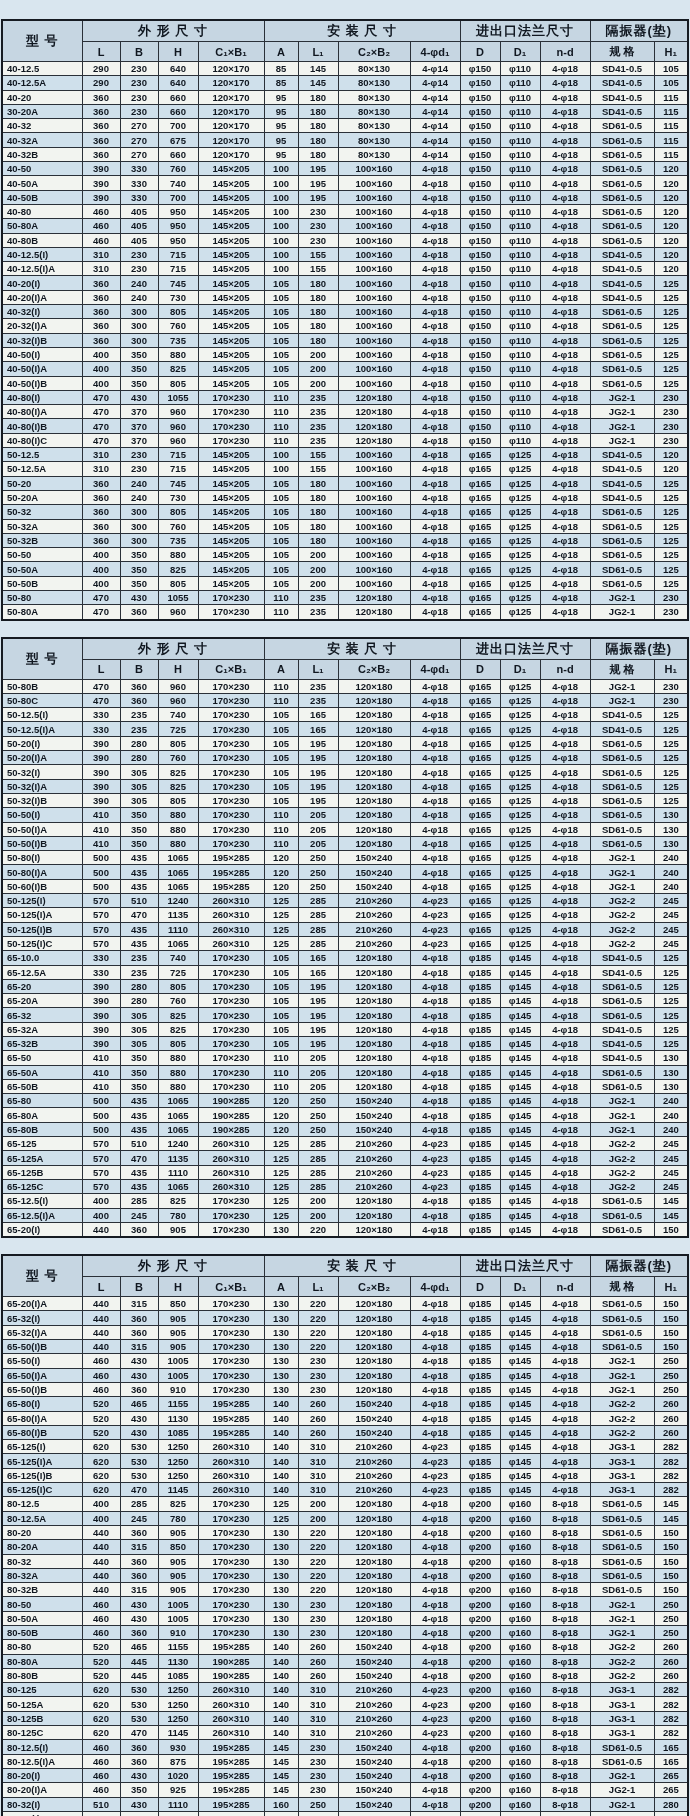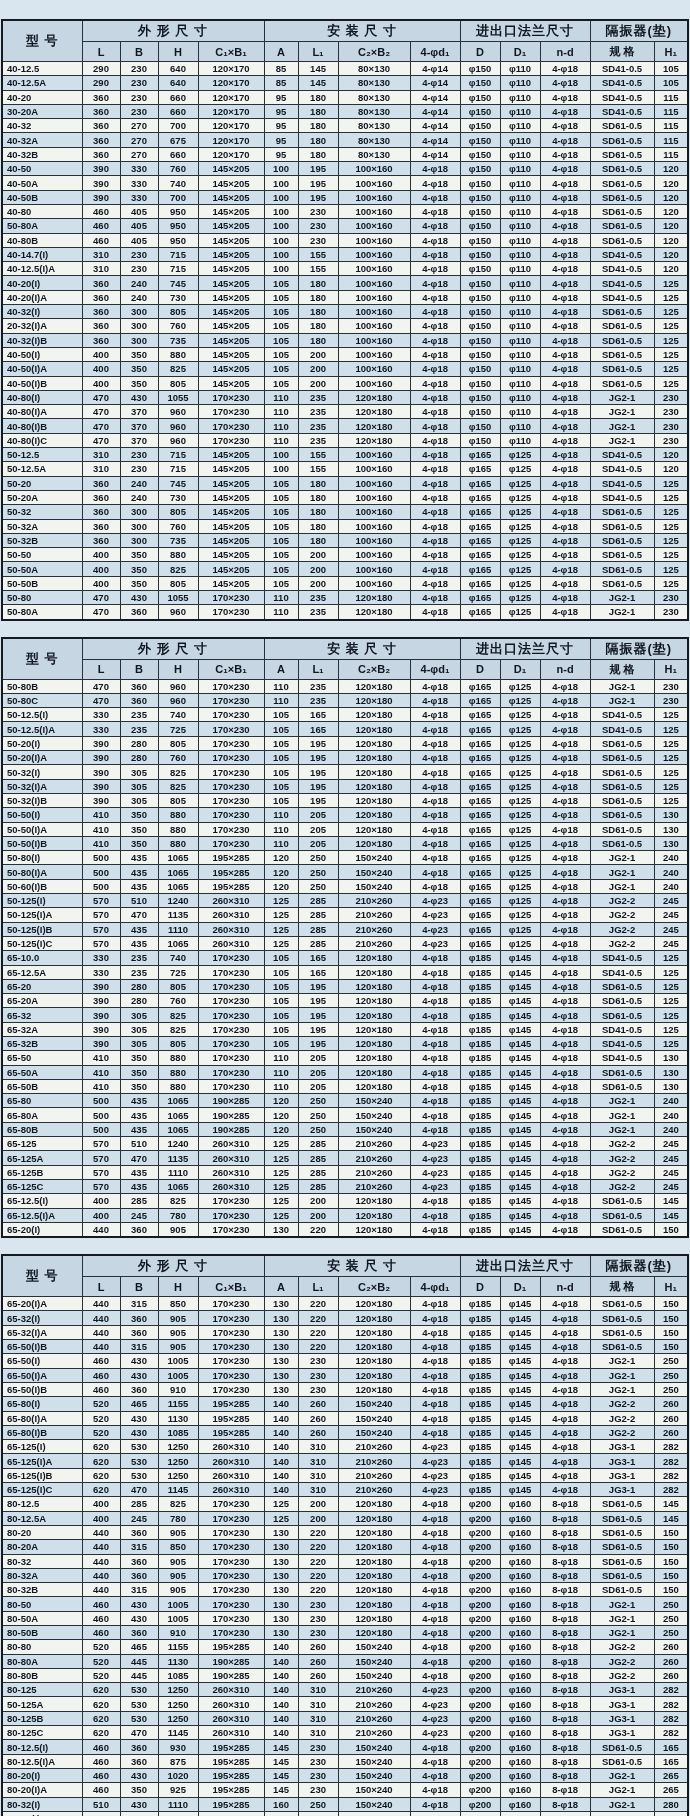--- a/index.html
+++ b/index.html
@@ -301,21 +301,21 @@
             <td>230</td>
             <td>100×160</td>
             <td>4-φ18</td>
             <td>φ150</td>
             <td>φ110</td>
             <td>4-φ18</td>
             <td>SD61-0.5</td>
             <td>120</td>
           </tr>
           <tr>
-            <td class="model-cell">40-14.7(I)</td>
+            <td class="model-cell">40-12.5(I)</td>
             <td>310</td>
             <td>230</td>
             <td>715</td>
             <td>145×205</td>
             <td>100</td>
             <td>155</td>
             <td>100×160</td>
             <td>4-φ18</td>
             <td>φ150</td>
             <td>φ110</td>

